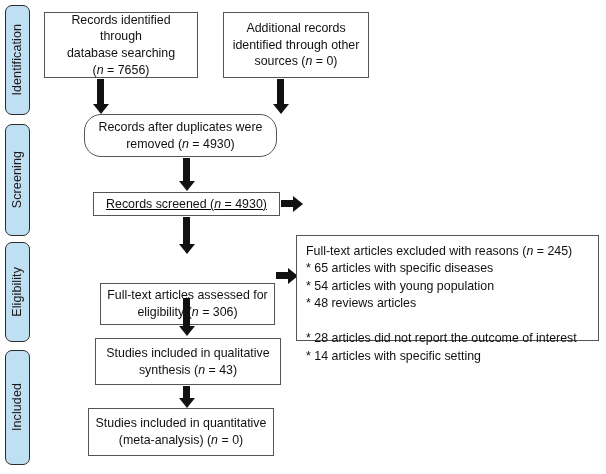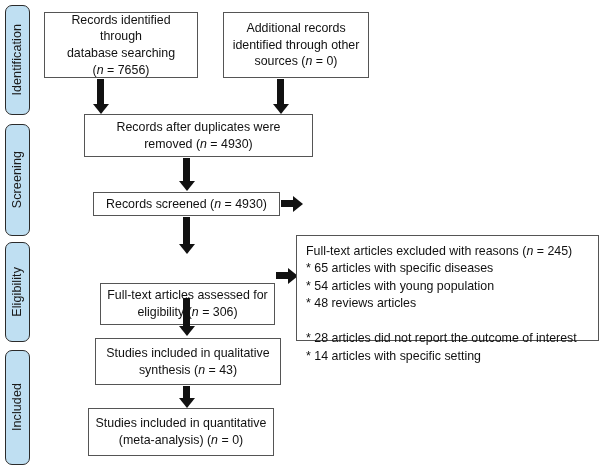--- a/index.html
+++ b/index.html
@@ -133,30 +133,30 @@
     <div class="box-text">
       <span>Additional records</span><br>
       <span>identified through other</span><br>
       <span>sources (</span><span class="it">n</span><span> = 0)</span>
     </div>
   </div>
 
   <div class="arrow-v" style="left:97px; top:79px; height:26px;"></div>
   <div class="arrow-v" style="left:277px; top:79px; height:26px;"></div>
 
-  <div class="box" style="left:84px; top:114px; width:229px; height:43px;">
+  <div class="box" style="left:84px; top:114px; width:193px; height:43px;border-radius:17px;">
     <div class="box-text">
       <span>Records after duplicates were</span><br>
       <span>removed (</span><span class="it">n</span><span> = 4930)</span>
     </div>
   </div>
 
   <div class="arrow-v" style="left:183px; top:158px; height:24px;"></div>
 
-  <div class="box" style="left:93px; top:192px; width:187px; height:24px;">
+  <div class="box" style="left:93px; top:192px; width:187px; height:24px;text-decoration:underline;">
     <div class="box-text"><span>Records screened (</span><span class="it">n</span><span> = 4930)</span></div>
   </div>
 
   <div class="arrow-h" style="left:281px; top:200px; width:13px;"></div>
 
 
   <div class="arrow-v" style="left:183px; top:217px; height:28px;"></div>
 
   <div class="box" style="left:100px; top:255px; width:175px; height:42px;margin-top:28px;">
     <div class="box-text">

